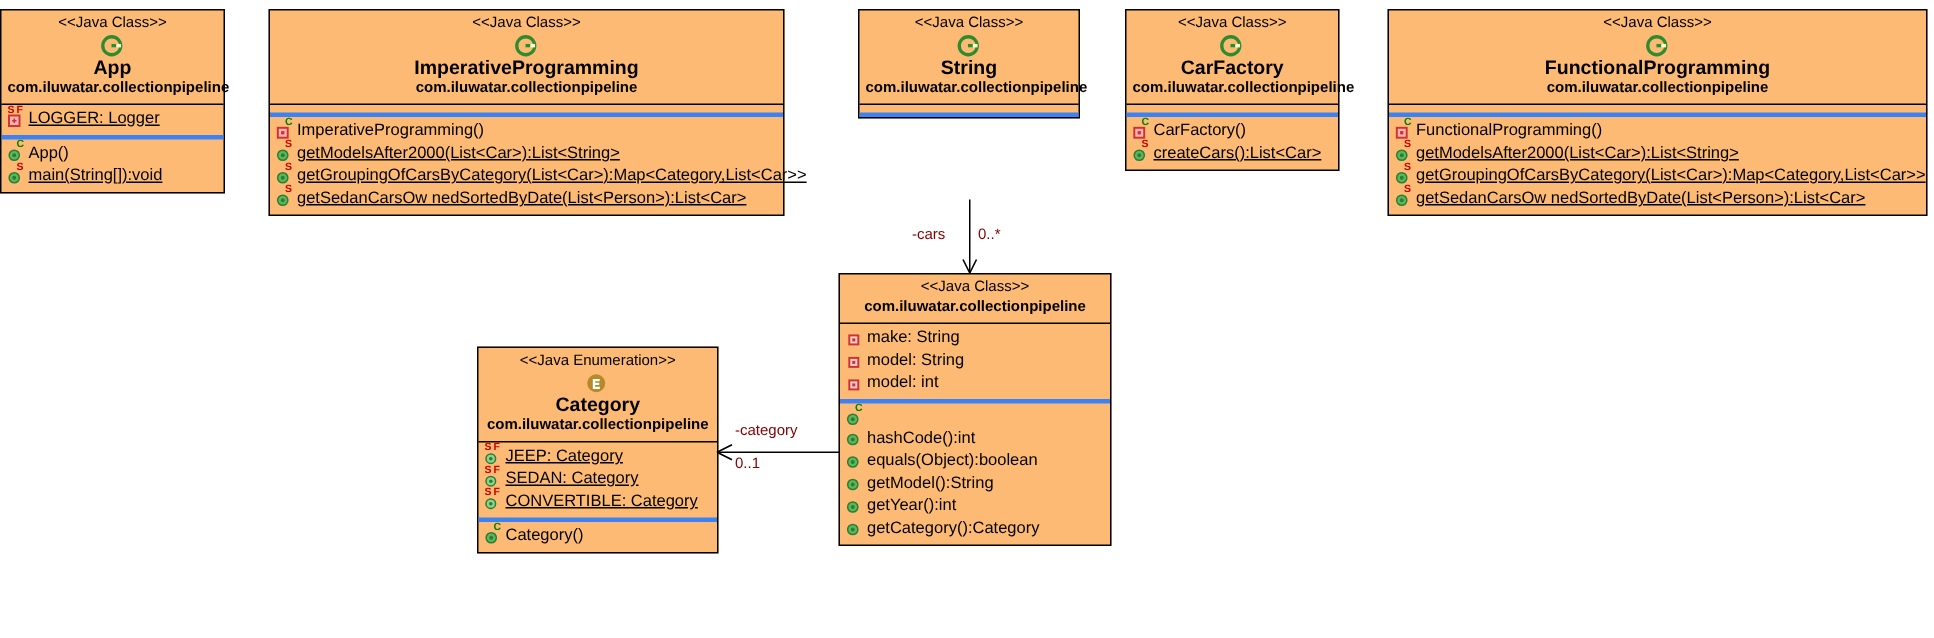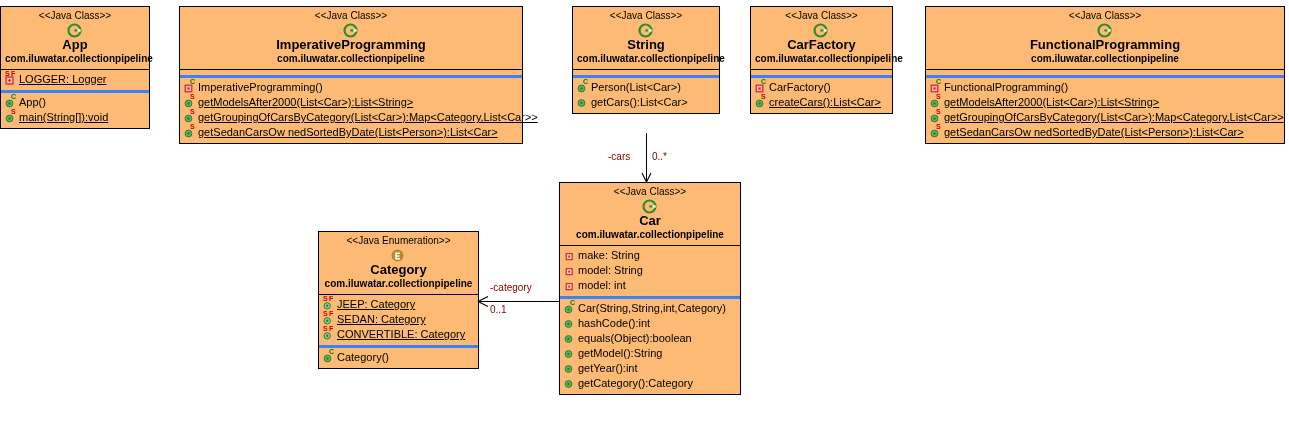--- a/index.html
+++ b/index.html
@@ -260,41 +260,20 @@
             <circle cx="7.5" cy="7.5" r="6" fill="none" stroke="#2e8b2e" stroke-width="2.2"></circle>
             <rect x="7.5" y="6.3" width="6.2" height="2.3" fill="#ffffcc"></rect>
             <rect x="7.3" y="6.3" width="3.2" height="2.3" fill="#2e8b2e"></rect>
           </svg>
         </span>
         <span class="class-name">String</span>
       </div>
       <div class="package-name">com.iluwatar.collectionpipeline</div>
     </div>
     <div class="uml-compartment" style="height:5px;padding:0;"></div>
-    <div class="uml-compartment last">
-      <div class="member">
-        <span class="ic">
-          <svg width="14" height="14" viewBox="0 0 14 14">
-            <circle cx="5.5" cy="8.5" r="3.4" fill="#5cb85c" stroke="#2e7d32" stroke-width="1"></circle>
-            <circle cx="5.5" cy="8.5" r="1.3" fill="#2e7d32"></circle>
-          </svg>
-          <span class="badge c">C</span>
-        </span>
-        <span class="member-text">Person(List&lt;Car&gt;)</span>
-      </div>
-      <div class="member">
-        <span class="ic">
-          <svg width="14" height="14" viewBox="0 0 14 14">
-            <circle cx="5.5" cy="8" r="3.4" fill="#5cb85c" stroke="#2e7d32" stroke-width="1"></circle>
-            <circle cx="5.5" cy="8" r="1.3" fill="#2e7d32"></circle>
-          </svg>
-        </span>
-        <span class="member-text">getCars():List&lt;Car&gt;</span>
-      </div>
-    </div>
   </div>
 
   <div class="uml-box" style="left:750px; top:6px; width:143px;">
     <div class="uml-header">
       <div class="stereotype">&lt;&lt;Java Class&gt;&gt;</div>
       <div class="class-name-row">
         <span class="class-icon">
           <svg width="15" height="15" viewBox="0 0 15 15">
             <circle cx="7.5" cy="7.5" r="6" fill="none" stroke="#2e8b2e" stroke-width="2.2"></circle>
             <rect x="7.5" y="6.3" width="6.2" height="2.3" fill="#ffffcc"></rect>
@@ -386,30 +365,20 @@
           <span class="badge s">S</span>
         </span>
         <span class="member-text underline">getSedanCarsOw nedSortedByDate(List&lt;Person&gt;):List&lt;Car&gt;</span>
       </div>
     </div>
   </div>
 
   <div class="uml-box" style="left:559px; top:182px; width:182px;">
     <div class="uml-header">
       <div class="stereotype">&lt;&lt;Java Class&gt;&gt;</div>
-      <div class="class-name-row">
-        <span class="class-icon">
-          <svg width="15" height="15" viewBox="0 0 15 15">
-            <circle cx="7.5" cy="7.5" r="6" fill="none" stroke="#2e8b2e" stroke-width="2.2"></circle>
-            <rect x="7.5" y="6.3" width="6.2" height="2.3" fill="#ffffcc"></rect>
-            <rect x="7.3" y="6.3" width="3.2" height="2.3" fill="#2e8b2e"></rect>
-          </svg>
-        </span>
-        <span class="class-name">Car</span>
-      </div>
       <div class="package-name">com.iluwatar.collectionpipeline</div>
     </div>
     <div class="uml-compartment">
       <div class="member">
         <span class="ic">
           <svg width="14" height="14" viewBox="0 0 14 14">
             <rect x="3.2" y="5.6" width="6" height="6" fill="#ffcccc" stroke="#cc3333" stroke-width="1.3"></rect>
             <rect x="5.2" y="7.6" width="2" height="2" fill="#cc3333"></rect>
           </svg>
         </span>
@@ -436,21 +405,20 @@
     </div>
     <div class="uml-compartment last">
       <div class="member">
         <span class="ic">
           <svg width="14" height="14" viewBox="0 0 14 14">
             <circle cx="5.5" cy="8.5" r="3.4" fill="#5cb85c" stroke="#2e7d32" stroke-width="1"></circle>
             <circle cx="5.5" cy="8.5" r="1.3" fill="#2e7d32"></circle>
           </svg>
           <span class="badge c">C</span>
         </span>
-        <span class="member-text">Car(String,String,int,Category)</span>
       </div>
       <div class="member">
         <span class="ic">
           <svg width="14" height="14" viewBox="0 0 14 14">
             <circle cx="5.5" cy="8" r="3.4" fill="#5cb85c" stroke="#2e7d32" stroke-width="1"></circle>
             <circle cx="5.5" cy="8" r="1.3" fill="#2e7d32"></circle>
           </svg>
         </span>
         <span class="member-text">hashCode():int</span>
       </div>

